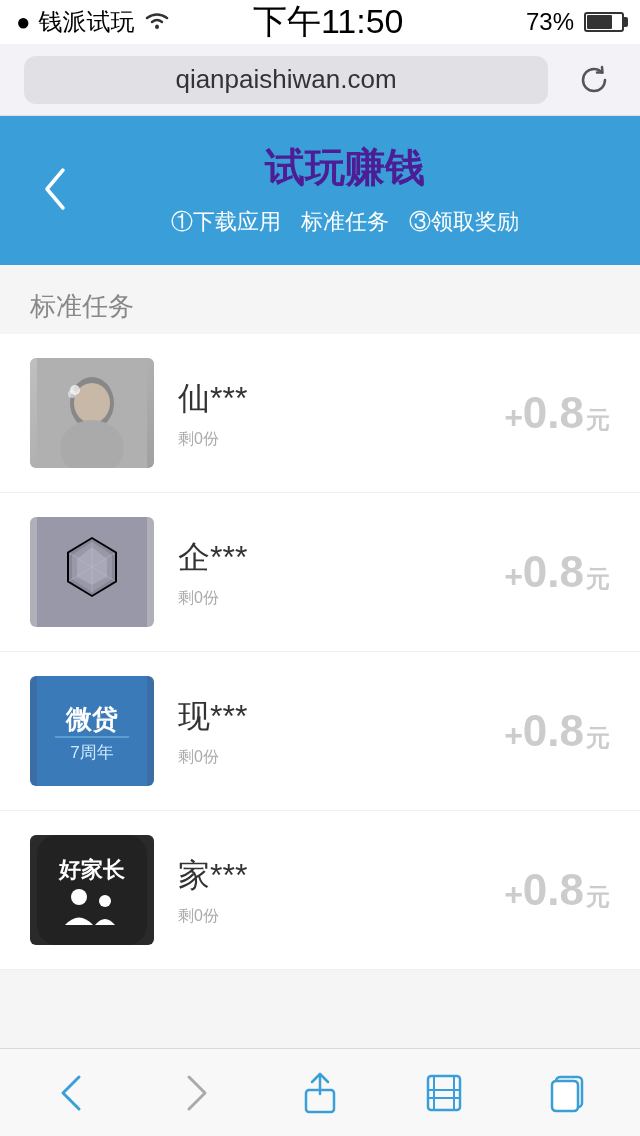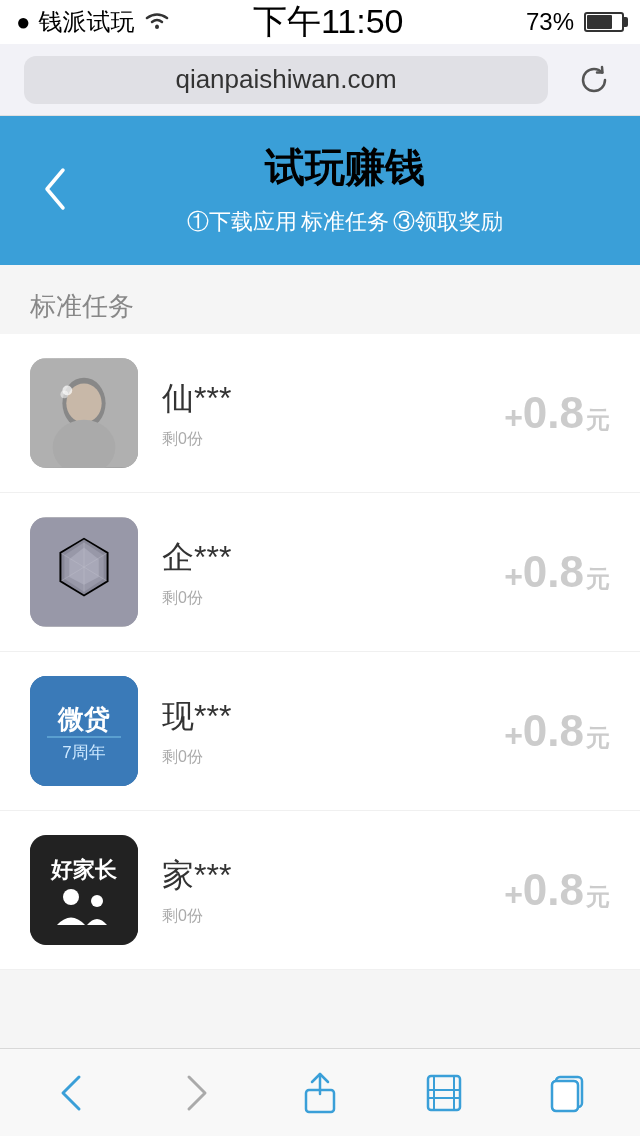--- a/index.html
+++ b/index.html
@@ -126,28 +126,28 @@
       cursor: pointer;
       flex-shrink: 0;
     }
     .header-content {
       flex: 1;
       display: flex;
       flex-direction: column;
       align-items: center;
     }
     .header-title {
-      color: #000000;
+      color: #4c1d95;
       font-size: 40px;
       font-weight: bold;
       margin-bottom: 12px;
     }
     .header-steps {
       display: flex;
-      gap: 4px;
+      gap: 20px;
       color: #fff;
       font-size: 22px;
     }
     .header-step {
       color: #fff;
       font-size: 22px;
     }
 
     
     .section-label {
@@ -163,23 +163,23 @@
     }
     .task-item {
       display: flex;
       align-items: center;
       padding: 24px 30px;
       border-bottom: 1px solid #f0f0f0;
       background: #fff;
       min-height: 120px;
     }
     .task-icon {
-      width: 108px;
+      width: 124px;
       height: 110px;
-      border-radius: 16px;
+      border-radius: 6px;
       flex-shrink: 0;
       overflow: hidden;
       margin-right: 24px;
       background: #ddd;
     }
     
     .icon-xian {
       background: linear-gradient(135deg, #c0c0c0, #a0a0a0);
       width: 100%;
       height: 100%;

